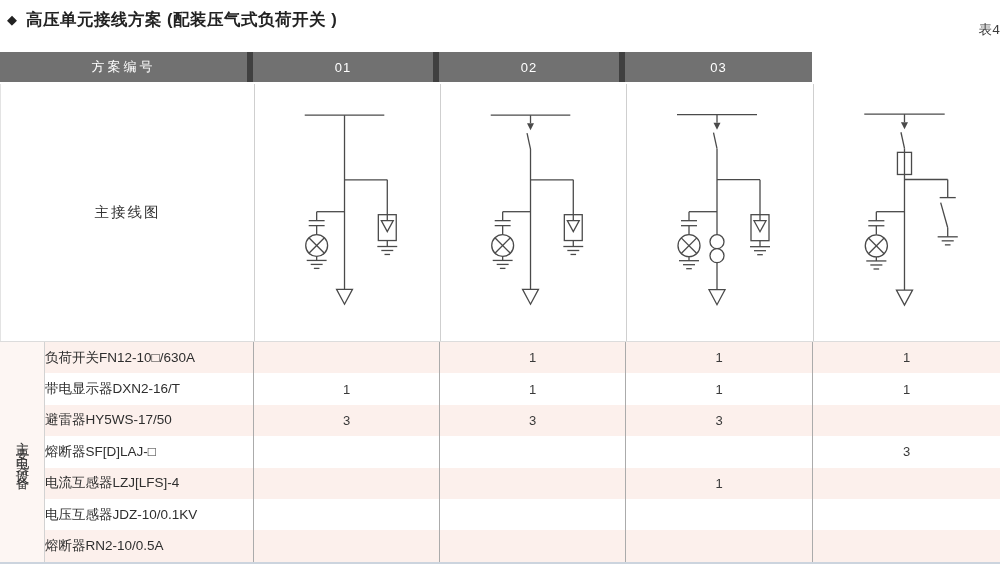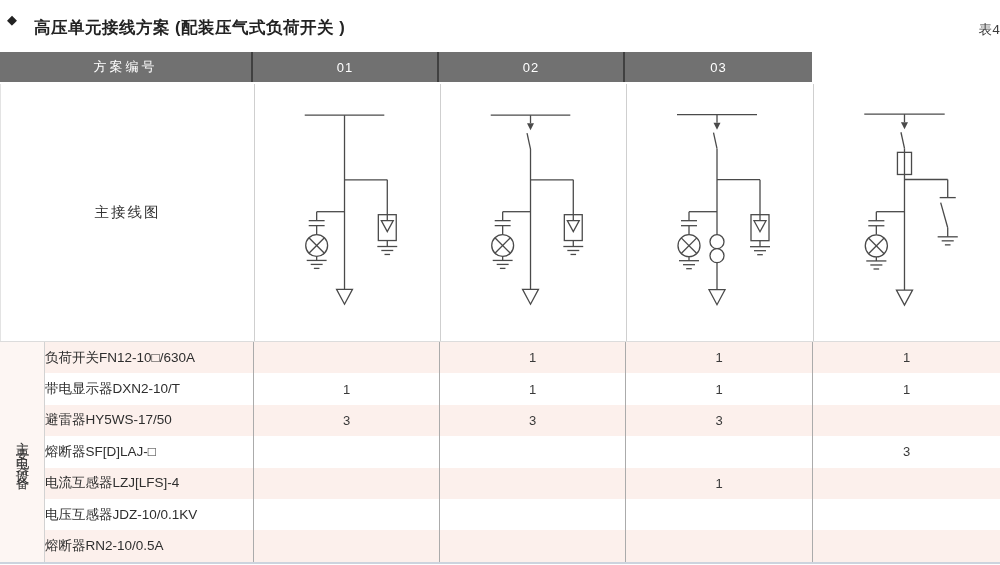--- a/index.html
+++ b/index.html
@@ -1,30 +1,30 @@
 <!DOCTYPE html>
 <html style="--header_bg: #717171; --header_text: #ffffff; --row_stripe: #fcf0ec; --group_col_bg: #fdf6f3; --grid_line_dark: #ababab; --diagram_stroke: #4a4a4a; --bottom_border: #ccd4de; --text_primary: #222222;"><head>
 <meta charset="utf-8">
 <style>
   html,body{margin:0;padding:0;}
   body{font-family:"Liberation Sans","DejaVu Sans",sans-serif;background:#fff;}
   .page{position:relative;width:1000px;height:565px;background:#fff;overflow:hidden;}
 
   
   .title-row{position:relative;height:52px;}
-  .title-row h1{display:inline-block;margin:8px;padding:9px 0 0 26px;font-size:16.5px;
+  .title-row h1{display:inline-block;margin:0;padding:9px 0 0 26px;font-size:16.5px;
     font-weight:bold;color:var(--text_primary);letter-spacing:.5px;}
   .bullet{position:absolute;left:7px;top:12px;font-size:13px;color:var(--text_primary);}
   .table-tag{position:absolute;right:0;top:21px;font-size:13.5px;color:#3c3c3c;font-family:Liberation Mono, monospace;}
 
   
   .thead{display:grid;grid-template-columns:253px 186px 186px 187px 188px;height:30px;}
   .thead .hcell{box-sizing:border-box;background:var(--header_bg);color:var(--header_text);
     font-size:13px;display:flex;align-items:center;justify-content:center;
-    letter-spacing:3px;border-right:2px solid #404040;}
+    letter-spacing:3px;border-right:6px solid #404040;}
   .thead .hcell:last-child{border-right:none;}
   .thead .hcell.num{letter-spacing:1px;}
 
   
   .diagram-row{display:grid;grid-template-columns:253px 186px 186px 187px 188px;
     height:257px;margin-top:2px;border-left:1px solid #e3e3e3;box-sizing:border-box;}
   .diagram-label-cell{display:flex;align-items:center;justify-content:center;
     font-size:14.5px;color:#333;letter-spacing:2px;}
   .diagram-cell{box-sizing:border-box;border-left:1px solid #cfcfcf;}
   .diagram-cell svg{display:block;width:100%;height:100%;}
@@ -241,21 +241,21 @@
         </div>
       </div>
 
     <div class="equip" id="equip">
       <div class="group-label">主要电器设备</div>
     <div class="cell name-cell stripe">负荷开关FN12-10□/630A</div>
         <div class="cell qty-cell stripe"></div>
         <div class="cell qty-cell stripe">1</div>
         <div class="cell qty-cell stripe">1</div>
         <div class="cell qty-cell stripe">1</div>
-        <div class="cell name-cell">带电显示器DXN2-10/T</div>
+        <div class="cell name-cell">带电显示器DXN2-16/T</div>
         <div class="cell qty-cell">1</div>
         <div class="cell qty-cell">1</div>
         <div class="cell qty-cell">1</div>
         <div class="cell qty-cell">1</div>
         <div class="cell name-cell stripe">避雷器HY5WS-17/50</div>
         <div class="cell qty-cell stripe">3</div>
         <div class="cell qty-cell stripe">3</div>
         <div class="cell qty-cell stripe">3</div>
         <div class="cell qty-cell stripe"></div>
         <div class="cell name-cell">熔断器SF[D]LAJ-□</div>

